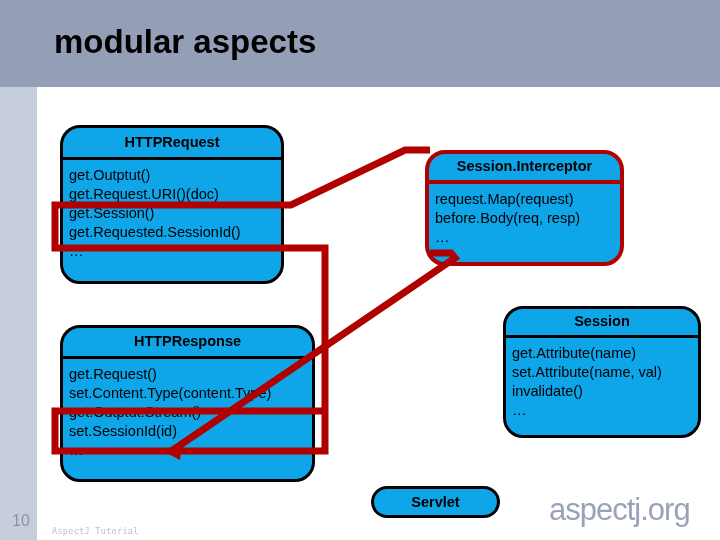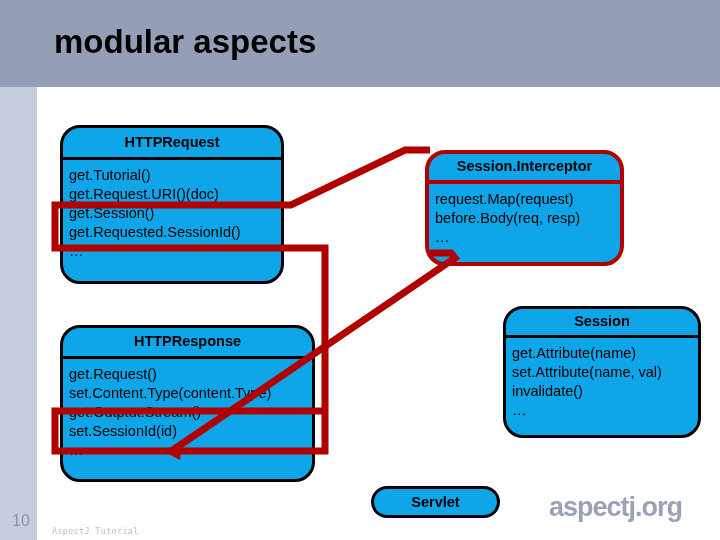--- a/index.html
+++ b/index.html
@@ -135,41 +135,41 @@
     top: 526px;
     font-size: 8.5px;
     color: #b9bfcf;
     font-family: "DejaVu Sans Mono", monospace;
     letter-spacing: 0.3px;
   }
   #brand-logo {
     position: absolute;
     left: 549px;
     top: 492px;
-    font-size: 27px;
-    font-weight: bold;
+    font-size: 31px;
+    font-weight: normal;
     color: #99a2b6;
     letter-spacing: -1px;
     white-space: nowrap;
   }
 </style>
 </head>
 <body>
 
 <div id="slide">
 
   <div id="header-band"></div>
   <div id="page-title">modular aspects</div>
 
   <div id="left-strip"></div>
 
   <div class="uml-box black" id="box-httprequest">
     <div class="uml-title">HTTPRequest</div>
     <div class="uml-body">
-      <div class="m">get.Tutorial()</div>
+      <div class="m">get.Outptut()</div>
       <div class="m">get.Request.URI()(doc)</div>
       <div class="m">get.Session()</div>
       <div class="m">get.Requested.SessionId()</div>
       <div class="m">…</div>
     </div>
   </div>
 
   <div class="uml-box red" id="box-sessioninterceptor">
     <div class="uml-title">Session.Interceptor</div>
     <div class="uml-body">

